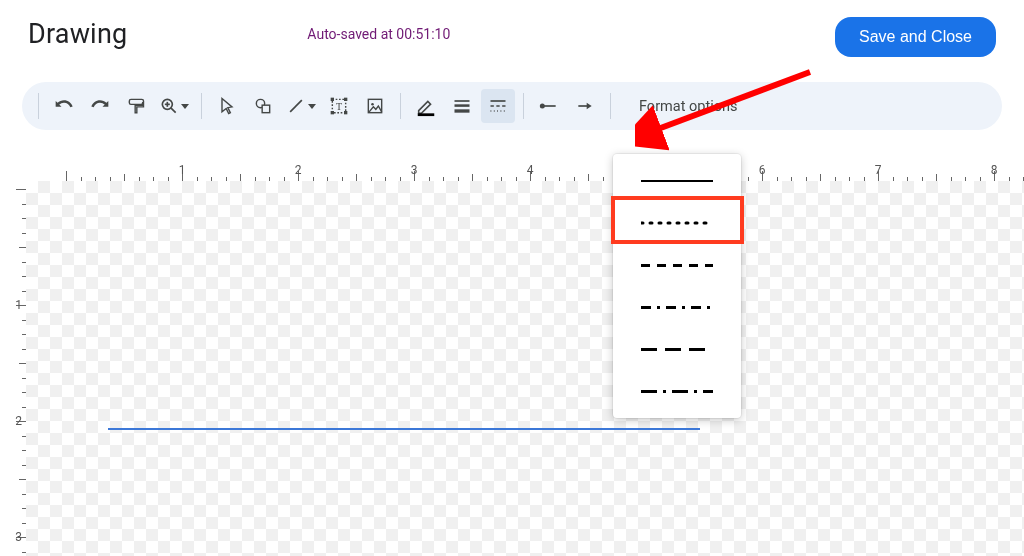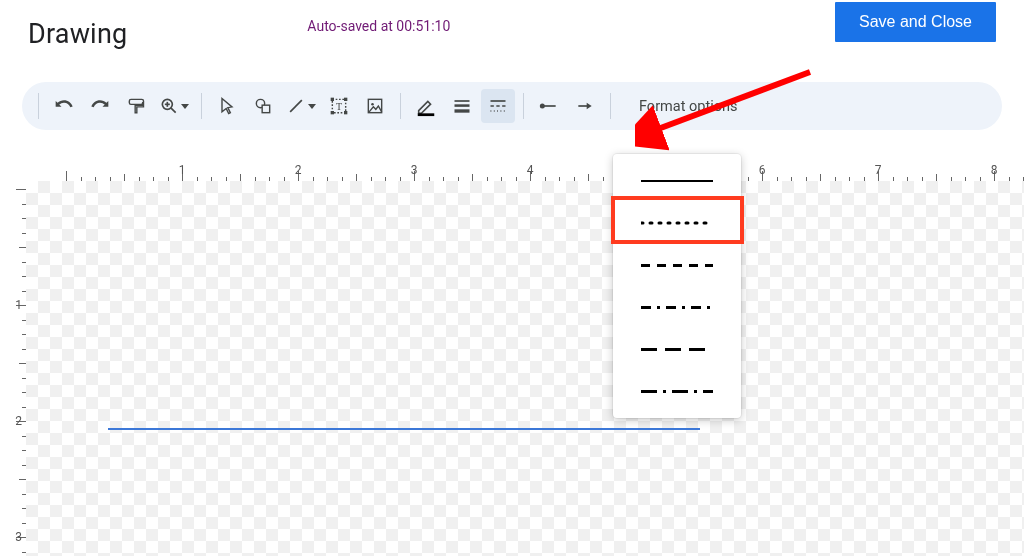--- a/index.html
+++ b/index.html
@@ -9,42 +9,43 @@
     background: #fff;
     width: 1024px;
     height: 556px;
     overflow: hidden;
     position: relative;
   }
 
   
   .header {
     display: flex;
+    align-items: center;
     padding: 18px 28px 14px 28px;
     position: relative;
   }
   .header-title {
     font-size: 27px;
     color: #202124;
     letter-spacing: .2px;
     flex: 0 0 auto;
   }
   .header-status {
     margin-left: 180px;
     font-size: 14px;
     color: #701a75;
   }
   .save-close {
     position: absolute;
     right: 28px;
-    top: 2px;
+    top: 17px;
     background: #1a73e8;
     color: #fff;
     border: none;
-    border-radius: 1px;
+    border-radius: 16px;
     padding: 11px 24px;
     font-size: 16px;
     font-weight: 500;
     cursor: pointer;
   }
 
   
   .toolbar {
     margin: 18px 22px 0 22px;
     background: #eef3fa;

